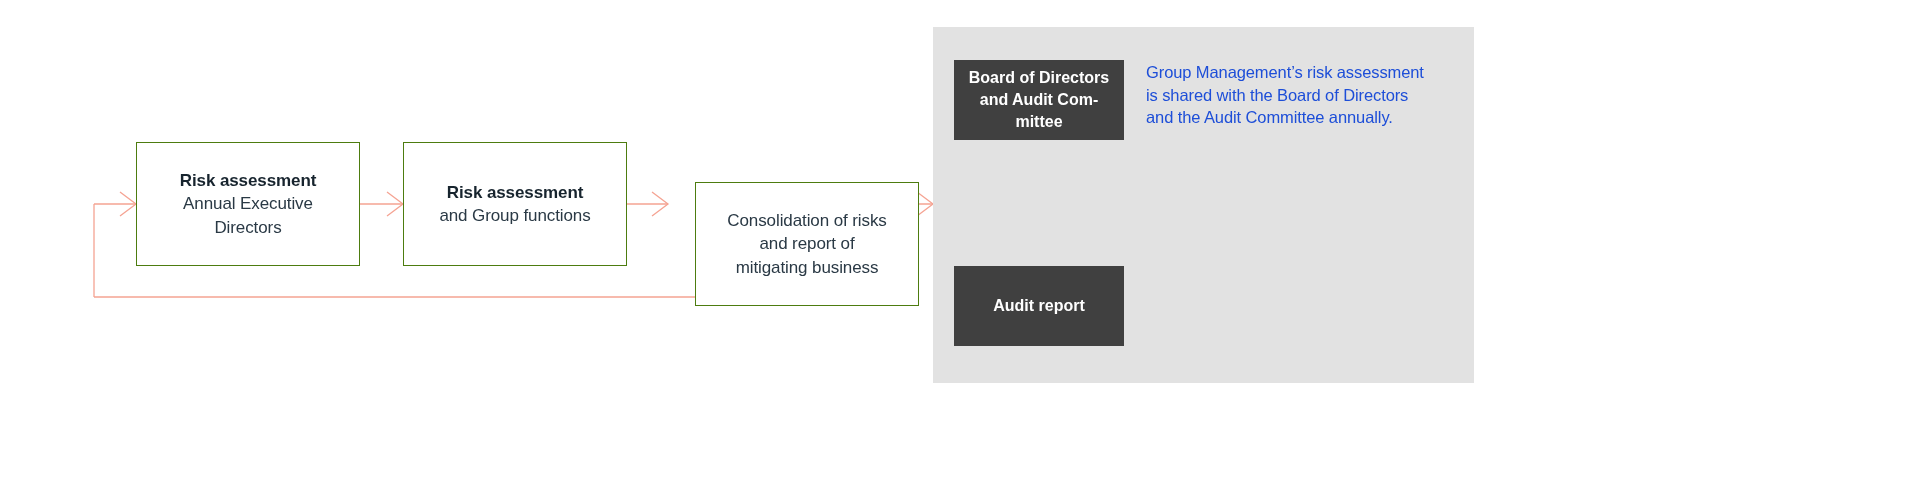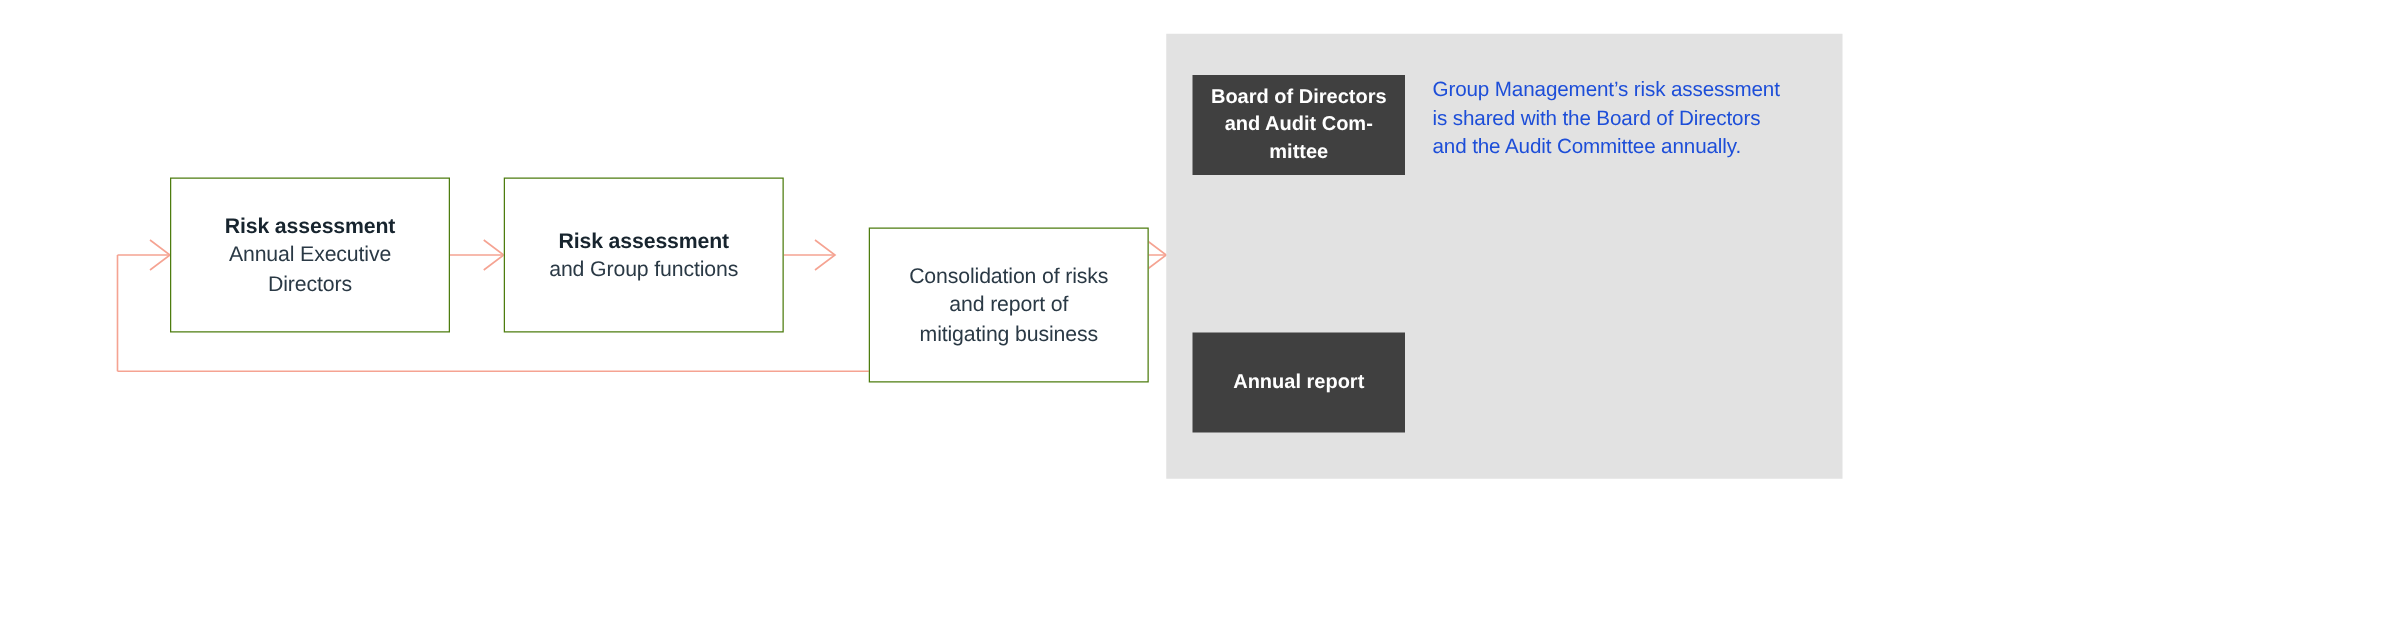--- a/index.html
+++ b/index.html
@@ -158,17 +158,17 @@
       <div class="outcome-tag">Board of Directors and Audit Com-mittee</div>
       <div class="outcome-desc">Group Management’s risk assessment
 is shared with the Board of Directors
 and the Audit Committee annually.</div>
     </div>
 
     <div class="outcome-row" id="outcome-row-1">
     </div>
 
     <div class="outcome-row" id="outcome-row-2">
-      <div class="outcome-tag">Annual report</div>
+      <div class="outcome-tag">Audit report</div>
     </div>
 
   </div>
 </div>
 
 </body></html>

